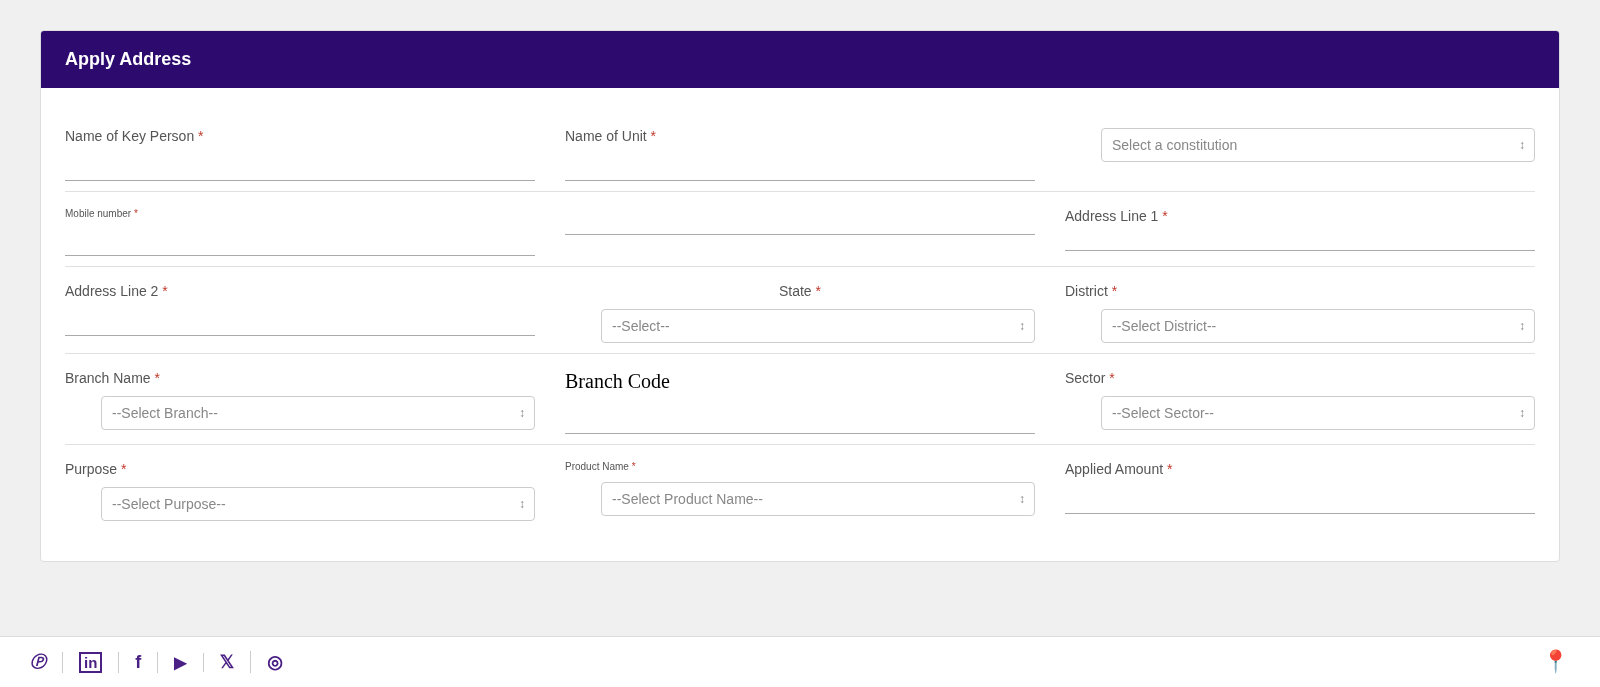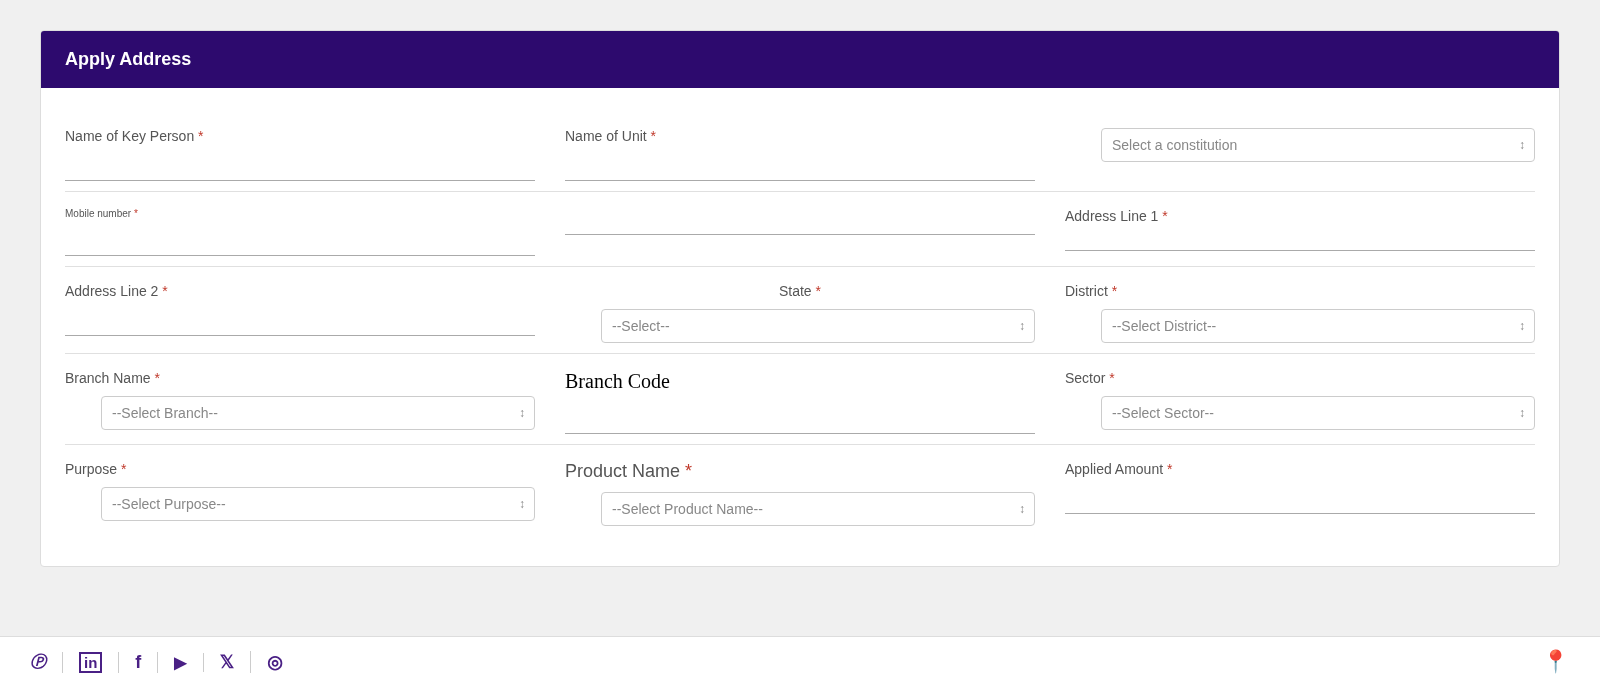--- a/index.html
+++ b/index.html
@@ -208,21 +208,21 @@
             <div class="form-select-wrapper"><select class="form-select"><option value="--Select Sector--">--Select Sector--</option></select><span class="select-arrow">↕</span></div>
           </div>
         </div>
         <div class="divider"></div>
         <div class="form-row">
           <div class="form-group">
             <label style="font-size: 14px; color: rgb(85, 85, 85); display: block; margin-bottom: 10px;">Purpose<span style="color: rgb(192, 57, 43);"> *</span></label>
             <div class="form-select-wrapper"><select class="form-select"><option value="--Select Purpose--">--Select Purpose--</option></select><span class="select-arrow">↕</span></div>
           </div>
           <div class="form-group">
-            <label style="font-size: 18px; color: rgb(85, 85, 85); display: block; margin-bottom: 10px;">Product Name<span style="color: rgb(192, 57, 43);"> *</span></label>
+            <label style="font-size: 10px; color: rgb(85, 85, 85); display: block; margin-bottom: 10px;">Product Name<span style="color: rgb(192, 57, 43);"> *</span></label>
             <div class="form-select-wrapper"><select class="form-select"><option value="--Select Product Name--">--Select Product Name--</option></select><span class="select-arrow">↕</span></div>
           </div>
           <div class="form-group"><label style="font-size: 14px; color: rgb(85, 85, 85); display: block; margin-bottom: 10px;">Applied Amount<span style="color: rgb(192, 57, 43);"> *</span></label><input type="text" class="form-input" style=""></div>
         </div>
       </div>
   </div>
 </div>
 
 <div class="footer-bar">
   <div class="social-icons">

